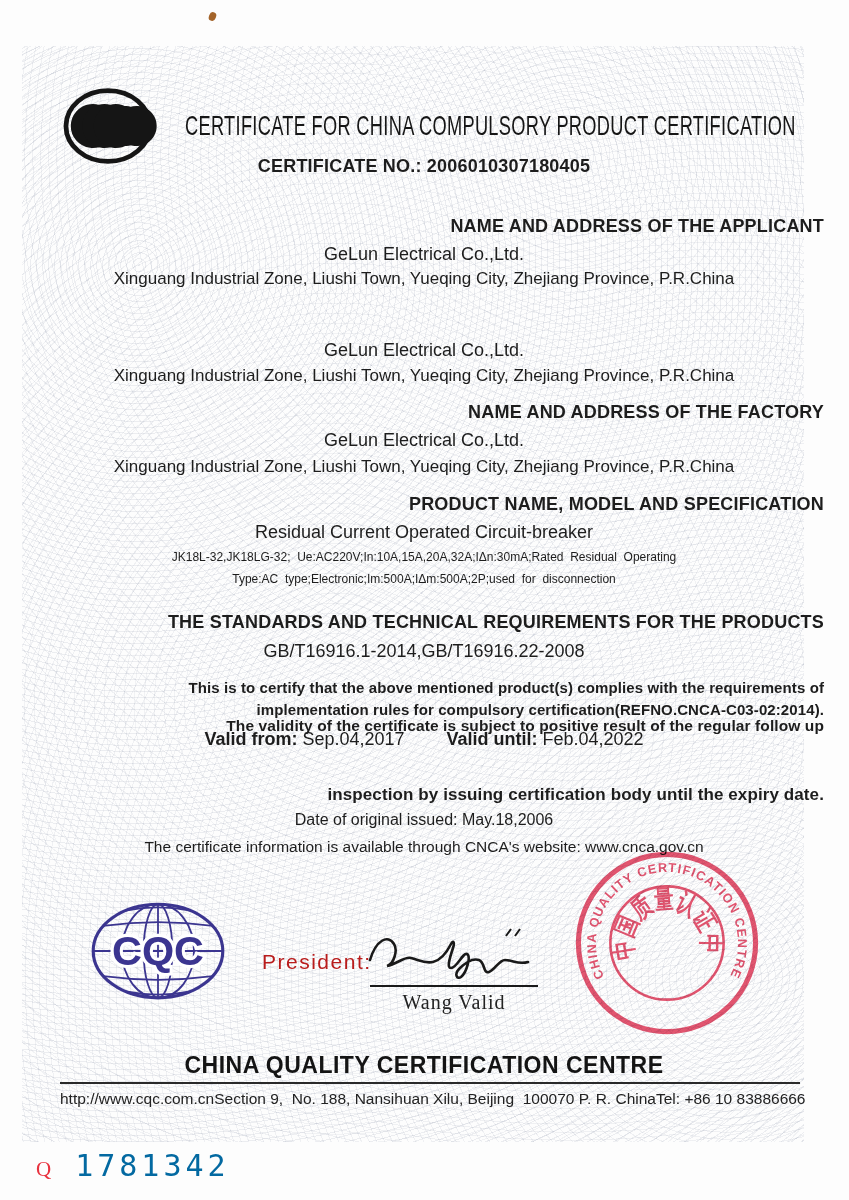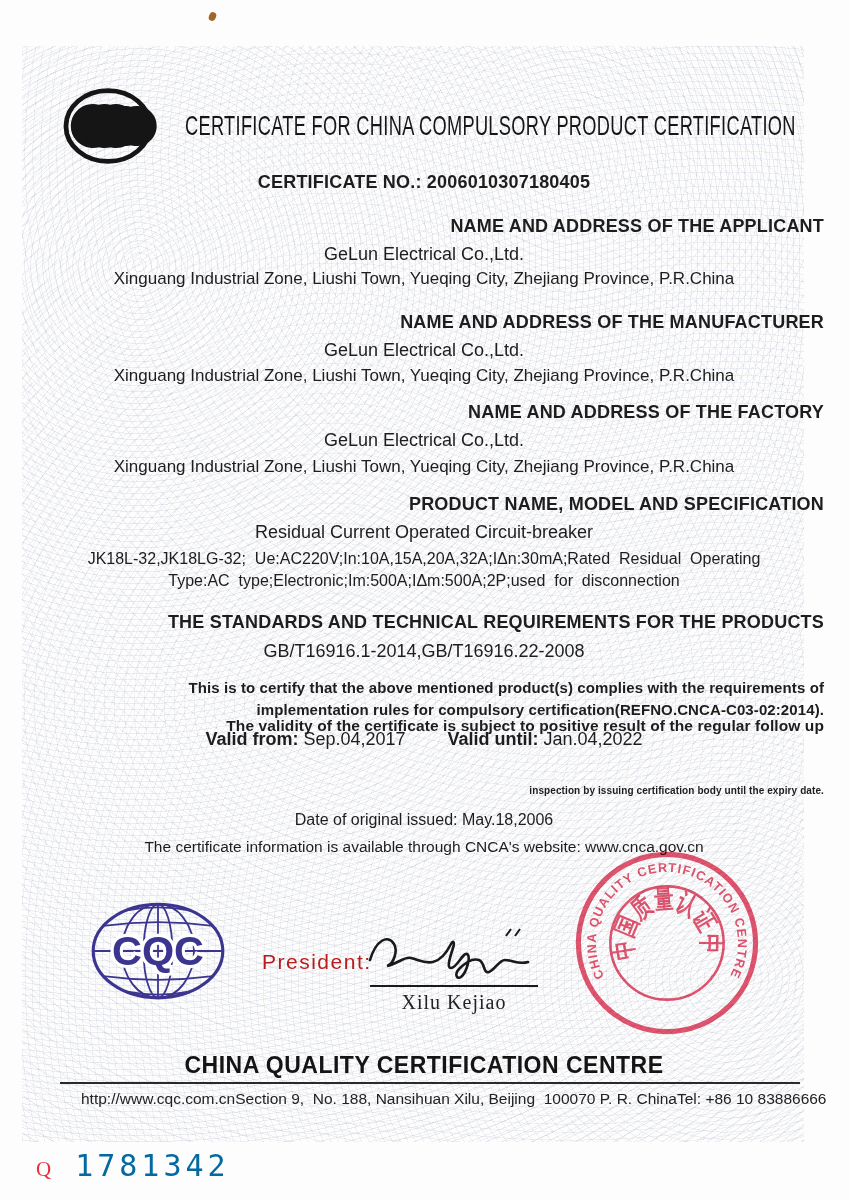--- a/index.html
+++ b/index.html
@@ -15,42 +15,42 @@
       repeating-radial-gradient(circle at 40% 60%, rgba(120,130,155,.09) 0 1px, transparent 1px 10px),
       repeating-radial-gradient(circle at 90% 85%, rgba(120,130,155,.10) 0 1px, transparent 1px 7px);
   }
   .speck{position:absolute;left:209px;top:12px;width:7px;height:9px;background:#a4642a;border-radius:45%;transform:rotate(20deg);}
   .abs{position:absolute;left:24px;width:800px;text-align:center;}
   .title{
     position:absolute;left:185px;top:110px;white-space:nowrap;
     font-size:28px;color:#161616;transform:scaleX(0.65);transform-origin:left top;
     letter-spacing:.5px;
   }
-  .certno{top:172px;font-size:18px;font-weight:bold;letter-spacing:.2px;}
+  .certno{top:156px;font-size:18px;font-weight:bold;letter-spacing:.2px;}
   .h{font-size:18px;font-weight:bold;letter-spacing:.2px;text-align:right;}
   .nm{font-size:18px;}
   .ad{font-size:17px;}
-  .sp{font-size:16px;white-space:pre;text-align:center;}
+  .sp{font-size:12px;white-space:pre;text-align:center;}
   .stdv{font-size:18px;}
   .bsm{font-size:15px;font-weight:bold;letter-spacing:.1px;text-align:right;}
   .reg{font-size:16px;}
   .valid-row{display:flex;justify-content:center;gap:42px;font-size:18px;}
   .valid-row b{font-weight:bold;}
   .ccc-logo{position:absolute;left:58px;top:83px;width:100px;height:86px;}
   .cqc-logo{position:absolute;left:86px;top:891px;width:144px;height:120px;}
   .president{position:absolute;left:262px;top:950px;font-size:21px;letter-spacing:1.5px;color:#b91c1c;}
   .sig-svg{position:absolute;left:366px;top:922px;width:178px;height:64px;}
   .sig-line{position:absolute;left:370px;top:985px;width:168px;height:2px;background:#1a1a1a;}
   .sig-name{position:absolute;left:370px;top:991px;width:168px;text-align:center;
     font-family:"Liberation Serif",serif;font-size:20px;letter-spacing:1px;color:#222;}
   .stamp{position:absolute;left:564px;top:840px;width:206px;height:206px;mix-blend-mode:multiply;opacity:.92;}
   .footer-org{top:1052px;font-size:23px;font-weight:bold;letter-spacing:.5px;color:#141414;}
   .footer-rule{position:absolute;left:60px;top:1082px;width:740px;height:2px;background:#2a2a2a;}
   .footer-row{position:absolute;left:60px;top:1090px;width:740px;display:flex;justify-content:space-between;
-    font-size:15.5px;color:#222;white-space:pre;margin-left:21px;}
+    font-size:15.5px;color:#222;white-space:pre;}
   .serial{position:absolute;left:36px;top:1148px;display:flex;align-items:baseline;gap:24px;}
   .serial .q{font-family:"Liberation Serif",serif;font-size:21px;color:#e8323f;}
   .serial .num{font-family:"DejaVu Sans Mono",monospace;font-size:30px;letter-spacing:4px;color:#0369a1;}
 </style>
 </head>
 <body>
 
 <div class="page">
   <div class="guilloche"></div>
   <div class="speck"></div>
@@ -65,46 +65,45 @@
   </svg>
 
   <div class="title">CERTIFICATE FOR CHINA COMPULSORY PRODUCT CERTIFICATION</div>
 
   <div class="abs certno">CERTIFICATE NO.: 2006010307180405</div>
 
   <div class="abs h" style="top:216px">NAME AND ADDRESS OF THE APPLICANT</div>
   <div class="abs nm" style="top:244px">GeLun Electrical Co.,Ltd.</div>
   <div class="abs ad" style="top:269px">Xinguang Industrial Zone, Liushi Town, Yueqing City, Zhejiang Province, P.R.China</div>
 
-  <div class="abs h" style="top:312px">NAME AND ADDRESS OF THE MANUFACTURER</div>
   <div class="abs nm" style="top:340px">GeLun Electrical Co.,Ltd.</div>
   <div class="abs ad" style="top:366px">Xinguang Industrial Zone, Liushi Town, Yueqing City, Zhejiang Province, P.R.China</div>
 
   <div class="abs h" style="top:402px">NAME AND ADDRESS OF THE FACTORY</div>
   <div class="abs nm" style="top:430px">GeLun Electrical Co.,Ltd.</div>
   <div class="abs ad" style="top:457px">Xinguang Industrial Zone, Liushi Town, Yueqing City, Zhejiang Province, P.R.China</div>
 
   <div class="abs h" style="top:494px">PRODUCT NAME, MODEL AND SPECIFICATION</div>
   <div class="abs nm" style="top:522px">Residual Current Operated Circuit-breaker</div>
   <div class="abs sp" style="top:550px">JK18L-32,JK18LG-32;  Ue:AC220V;In:10A,15A,20A,32A;IΔn:30mA;Rated  Residual  Operating</div>
   <div class="abs sp" style="top:572px">Type:AC  type;Electronic;Im:500A;IΔm:500A;2P;used  for  disconnection</div>
 
   <div class="abs h" style="top:612px">THE STANDARDS AND TECHNICAL REQUIREMENTS FOR THE PRODUCTS</div>
   <div class="abs stdv" style="top:641px">GB/T16916.1-2014,GB/T16916.22-2008</div>
 
   <div class="abs bsm" style="top:679px">This is to certify that the above mentioned product(s) complies with the requirements of</div>
   <div class="abs bsm" style="top:701px">implementation rules for compulsory certification(REFNO.CNCA-C03-02:2014).</div>
 
   <div class="abs valid-row" style="top:729px">
     <span><b>Valid from:</b> <span>Sep.04,2017</span></span>
-    <span><b>Valid until:</b> <span>Jan.04,2022</span></span>
+    <span><b>Valid until:</b> <span>Feb.04,2022</span></span>
   </div>
 
   <div class="abs bsm" style="top:717px;font-size:15.5px">The validity of the certificate is subject to positive result of the regular follow up</div>
-  <div class="abs bsm" style="top:785px;font-size:10px">inspection by issuing certification body until the expiry date.</div>
+  <div class="abs bsm" style="top:785px;font-size:17px">inspection by issuing certification body until the expiry date.</div>
 
   <div class="abs reg" style="top:811px">Date of original issued: May.18,2006</div>
   <div class="abs reg" style="top:838px;font-size:15.5px">The certificate information is available through CNCA's website: www.cnca.gov.cn</div>
 
   <svg class="cqc-logo" viewBox="0 0 160 120" aria-hidden="true">
     <g fill="none" stroke="#3b3590" stroke-width="2">
       <ellipse cx="80" cy="60" rx="72" ry="52" stroke-width="3.5"></ellipse>
       <ellipse cx="80" cy="60" rx="40" ry="52"></ellipse>
       <ellipse cx="80" cy="60" rx="16" ry="52"></ellipse>
       <line x1="80" y1="8" x2="80" y2="112"></line>
@@ -117,21 +116,21 @@
     <text x="80" y="76" text-anchor="middle" font-family="Liberation Sans, sans-serif" font-size="46" font-weight="bold" fill="#3b3590" stroke="#ffffff" stroke-width="7" paint-order="stroke">CQC</text>
   </svg>
 
   <div class="president">President:</div>
 
   <svg class="sig-svg" viewBox="0 0 178 64" aria-hidden="true">
     <path d="M4 38 C10 18 22 12 28 22 C32 28 28 42 21 44 C31 42 39 34 45 36 C53 38 59 42 67 40 C75 38 81 30 85 22 C87 18 89 20 87 26 C83 38 81 46 85 46 C91 46 97 30 101 32 C105 34 101 50 95 55 C91 58 88 52 93 47 C99 41 107 36 113 38 C119 40 117 52 123 50 C129 48 133 38 139 38 C147 38 152 43 162 40" fill="none" stroke="#191919" stroke-width="2.6" stroke-linecap="round"></path>
     <path d="M140 14 L145 7 M149 14 L154 7" fill="none" stroke="#191919" stroke-width="2"></path>
   </svg>
   <div class="sig-line"></div>
-  <div class="sig-name">Xilu Kejiao</div>
+  <div class="sig-name">Wang Valid</div>
 
   <svg class="stamp" viewBox="0 0 200 200" aria-hidden="true">
     <circle cx="100" cy="100" r="86" fill="none" stroke="#e24664" stroke-width="5"></circle>
     <circle cx="100" cy="100" r="55" fill="none" stroke="#e24664" stroke-width="2.5"></circle>
     <defs>
       <path id="ringPath" d="M 40.2 134.5 A 69 69 0 1 1 159.8 134.5"></path>
       <path id="cnPath" d="M 69.2 114.4 A 34 34 0 1 1 130.8 114.4"></path>
     </defs>
     <text font-family="Liberation Sans, sans-serif" font-size="12.5" font-weight="bold" fill="#e24664" letter-spacing="1.2">
       <textPath href="#ringPath" startOffset="2" textLength="284" lengthAdjust="spacingAndGlyphs">CHINA QUALITY CERTIFICATION CENTRE</textPath>

